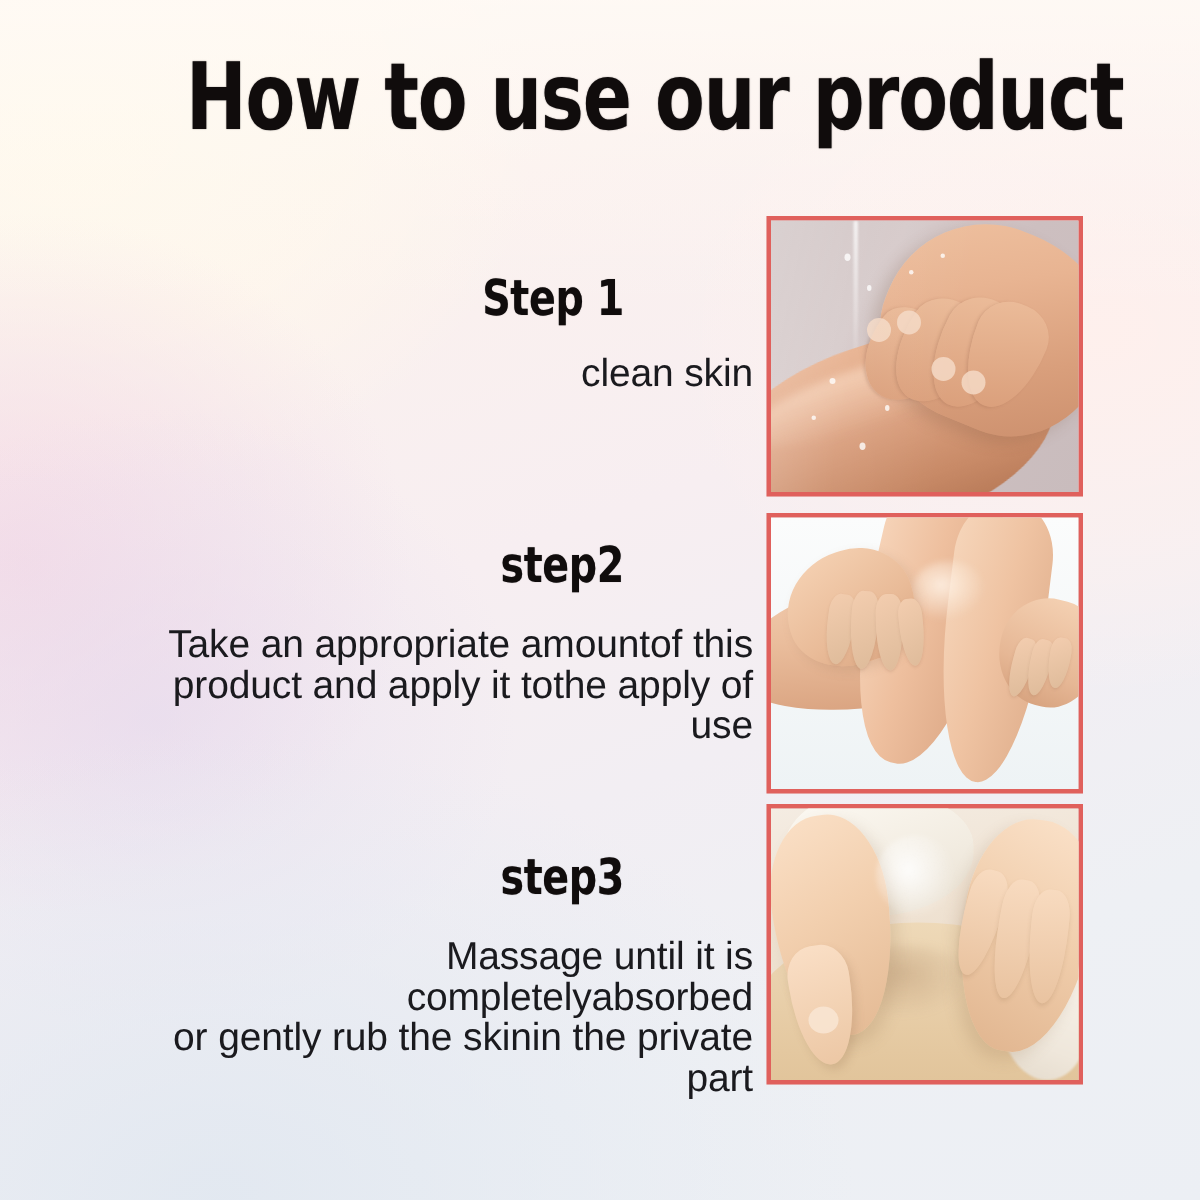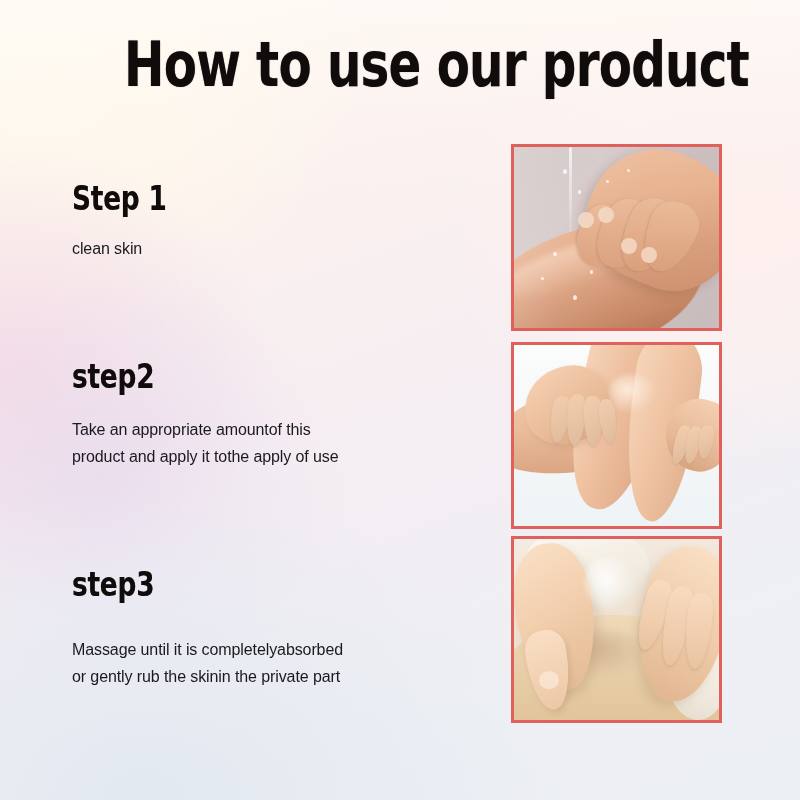--- a/index.html
+++ b/index.html
@@ -12,20 +12,21 @@
     overflow: hidden;
     font-family: "Liberation Sans", sans-serif;
   }
 
   #poster {
     position: relative;
     width: 800px;
     height: 800px;
     background-color: #e5e5e5;
     overflow: hidden;
+    text-align: right;
   }
 
   
   .bg-layer {
     position: absolute;
     inset: 0;
     pointer-events: none;
   }
   .bg-base {
     background:
@@ -124,29 +125,29 @@
     color: #100c0c;
     transform: scaleX(0.80);
     transform-origin: left top;
     white-space: nowrap;
     text-shadow: 0 0 0.6px rgba(16,12,12,0.5);
   }
   .step-body {
     margin-top: 16px;
     font-family: "Liberation Sans", sans-serif;
     font-weight: 400;
-    font-size: 16px;
+    font-size: 26px;
     line-height: 27px;
     color: #1a1a1e;
     letter-spacing: -0.1px;
     white-space: pre-line;
   }
   .step-1 .step-body { margin-top: 19px; }
   .step-2 .step-body { margin-top: 22px; }
-  .step-3 .step-body { margin-top: 34px; }
+  .step-3 .step-body { margin-top: 22px; }
 
   
   .photo {
     position: absolute;
     left: 511px;
     width: 211px;
     border: 3px solid #e0605c;
     box-sizing: border-box;
     overflow: hidden;
     background: #e8e0e0;

